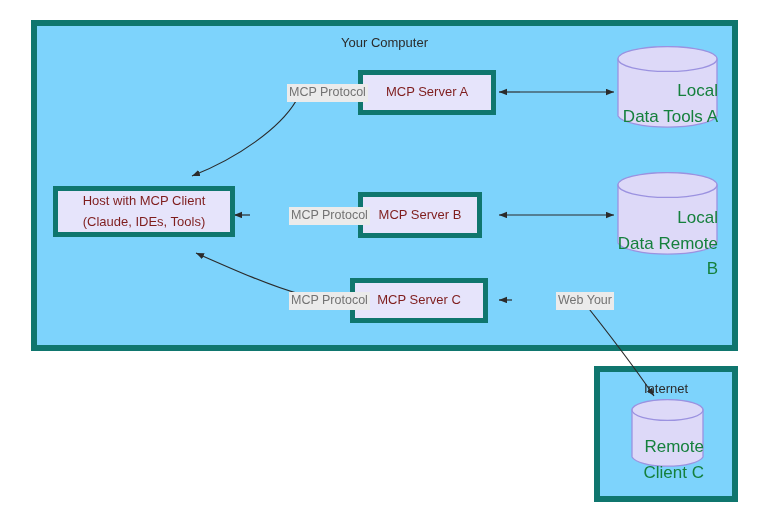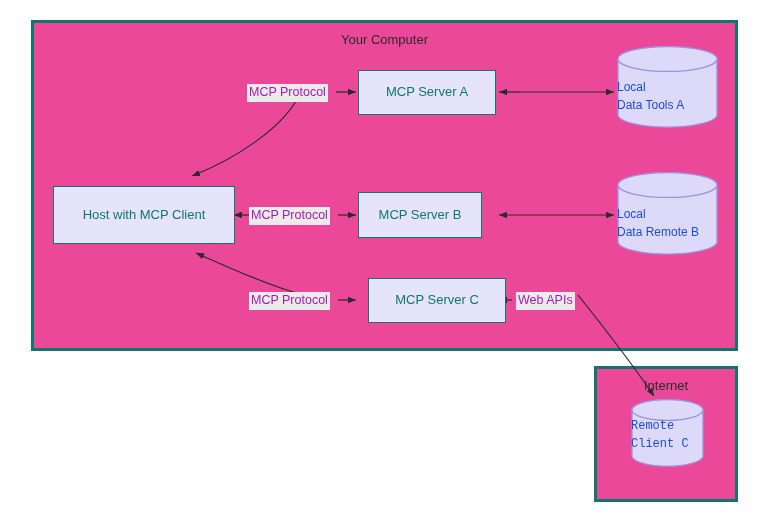--- a/index.html
+++ b/index.html
@@ -10,69 +10,70 @@
   #canvas {
     position: relative;
     width: 771px;
     height: 519px;
     background: #ffffff;
     font-family: "Liberation Sans", sans-serif;
     overflow: hidden;
   }
   .container-box {
     position: absolute;
-    background: #ec4899;
-    border: 3px solid #0f766e;
+    background: #7dd3fc;
+    border: 6px solid #0f766e;
     box-sizing: border-box;
   }
   .container-title {
     position: absolute;
     width: 100%;
     text-align: center;
     font-size: 13px;
     color: #2b2b2b;
     top: 9px;
     left: 0;
   }
   .node-box {
     position: absolute;
     background: #e6e4fb;
-    border: 1px solid #0f766e;
+    border: 5px solid #0f766e;
     box-sizing: border-box;
     display: flex;
     align-items: center;
     justify-content: center;
     flex-direction: column;
     font-size: 13px;
-    color: #0f766e;
+    color: #7f1d1d;
     line-height: 1.55;
     text-align: center;
   }
   .cyl {
     position: absolute;
   }
   .cyl svg { display: block; }
   .cyl-label {
     position: absolute;
     left: 0;
     width: 100%;
-    text-align: left;
-    font-size: 12px;
-    color: #1d4ed8;
+    text-align: right;
+    font-size: 17px;
+    color: #15803d;
     line-height: 1.5;
     pointer-events: none;
   }
   .edge-label {
     position: absolute;
     background: #ebebeb;
     font-size: 12.5px;
-    color: #a21caf;
+    color: #737373;
     padding: 1px 2px;
     white-space: nowrap;
     line-height: 1.25;
+    margin-left: 40px;
   }
   svg.edges {
     position: absolute;
     left: 0; top: 0;
     width: 771px;
     height: 519px;
     pointer-events: none;
     overflow: visible;
   }
 </style>
@@ -111,33 +112,34 @@
 
     <line x1="338" y1="300" x2="356" y2="300" stroke="#2b2b2b" stroke-width="1.2" marker-end="url(#arrow)"></line>
 
     <path d="M300,294 C 270,286 230,268 196,253" fill="none" stroke="#2b2b2b" stroke-width="1.2" marker-end="url(#arrow)"></path>
 
     <line x1="512" y1="300" x2="499" y2="300" stroke="#2b2b2b" stroke-width="1.2" marker-end="url(#arrow)"></line>
 
     <path d="M578,295 C 598,320 628,358 654,396" fill="none" stroke="#2b2b2b" stroke-width="1.2" marker-end="url(#arrow)"></path>
   </svg>
 
-  <div class="node-box" style="left:53px; top:186px; width:182px; height:58px;">
+  <div class="node-box" style="left:53px; top:186px; width:182px; height:51px;">
     <span>Host with MCP Client</span>
+    <span>(Claude, IDEs, Tools)</span>
   </div>
 
   <div class="node-box" style="left:358px; top:70px; width:138px; height:45px;">
     <span>MCP Server A</span>
   </div>
 
   <div class="node-box" style="left:358px; top:192px; width:124px; height:46px;">
     <span>MCP Server B</span>
   </div>
 
-  <div class="node-box" style="left:368px; top:278px; width:138px; height:45px;">
+  <div class="node-box" style="left:350px; top:278px; width:138px; height:45px;">
     <span>MCP Server C</span>
   </div>
 
   <div class="cyl" style="left:617px; top:46px; width:101px; height:83px;">
     <svg width="101" height="83" viewBox="0 0 101 83">
       <path d="M1,13 L1,70 A50,13 0 0 0 100,70 L100,13 Z" fill="#ddd9f8" stroke="#9b92e0" stroke-width="1.3"></path>
       <ellipse cx="50.5" cy="13" rx="49.5" ry="12.4" fill="#ddd9f8" stroke="#9b92e0" stroke-width="1.3"></ellipse>
     </svg>
     <div class="cyl-label" style="top:32px;">
       <div>Local</div>
@@ -154,27 +156,27 @@
       <div>Local</div>
       <div>Data Remote B</div>
     </div>
   </div>
 
   <div class="cyl" style="left:631px; top:399px; width:73px; height:70px;">
     <svg width="73" height="70" viewBox="0 0 73 70">
       <path d="M1,11 L1,58 A36,11 0 0 0 72,58 L72,11 Z" fill="#ddd9f8" stroke="#9b92e0" stroke-width="1.3"></path>
       <ellipse cx="36.5" cy="11" rx="35.5" ry="10.4" fill="#ddd9f8" stroke="#9b92e0" stroke-width="1.3"></ellipse>
     </svg>
-    <div class="cyl-label" style="top:18px;font-family:Liberation Mono, monospace;">
+    <div class="cyl-label" style="top:35px;">
       <div>Remote</div>
       <div>Client C</div>
     </div>
   </div>
 
   <div class="edge-label" style="left:247px; top:84px;">MCP Protocol</div>
 
   <div class="edge-label" style="left:249px; top:207px;">MCP Protocol</div>
 
   <div class="edge-label" style="left:249px; top:292px;">MCP Protocol</div>
 
-  <div class="edge-label" style="left:516px; top:292px;">Web APIs</div>
+  <div class="edge-label" style="left:516px; top:292px;">Web Your</div>
 
 </div>
 
 </body></html>

